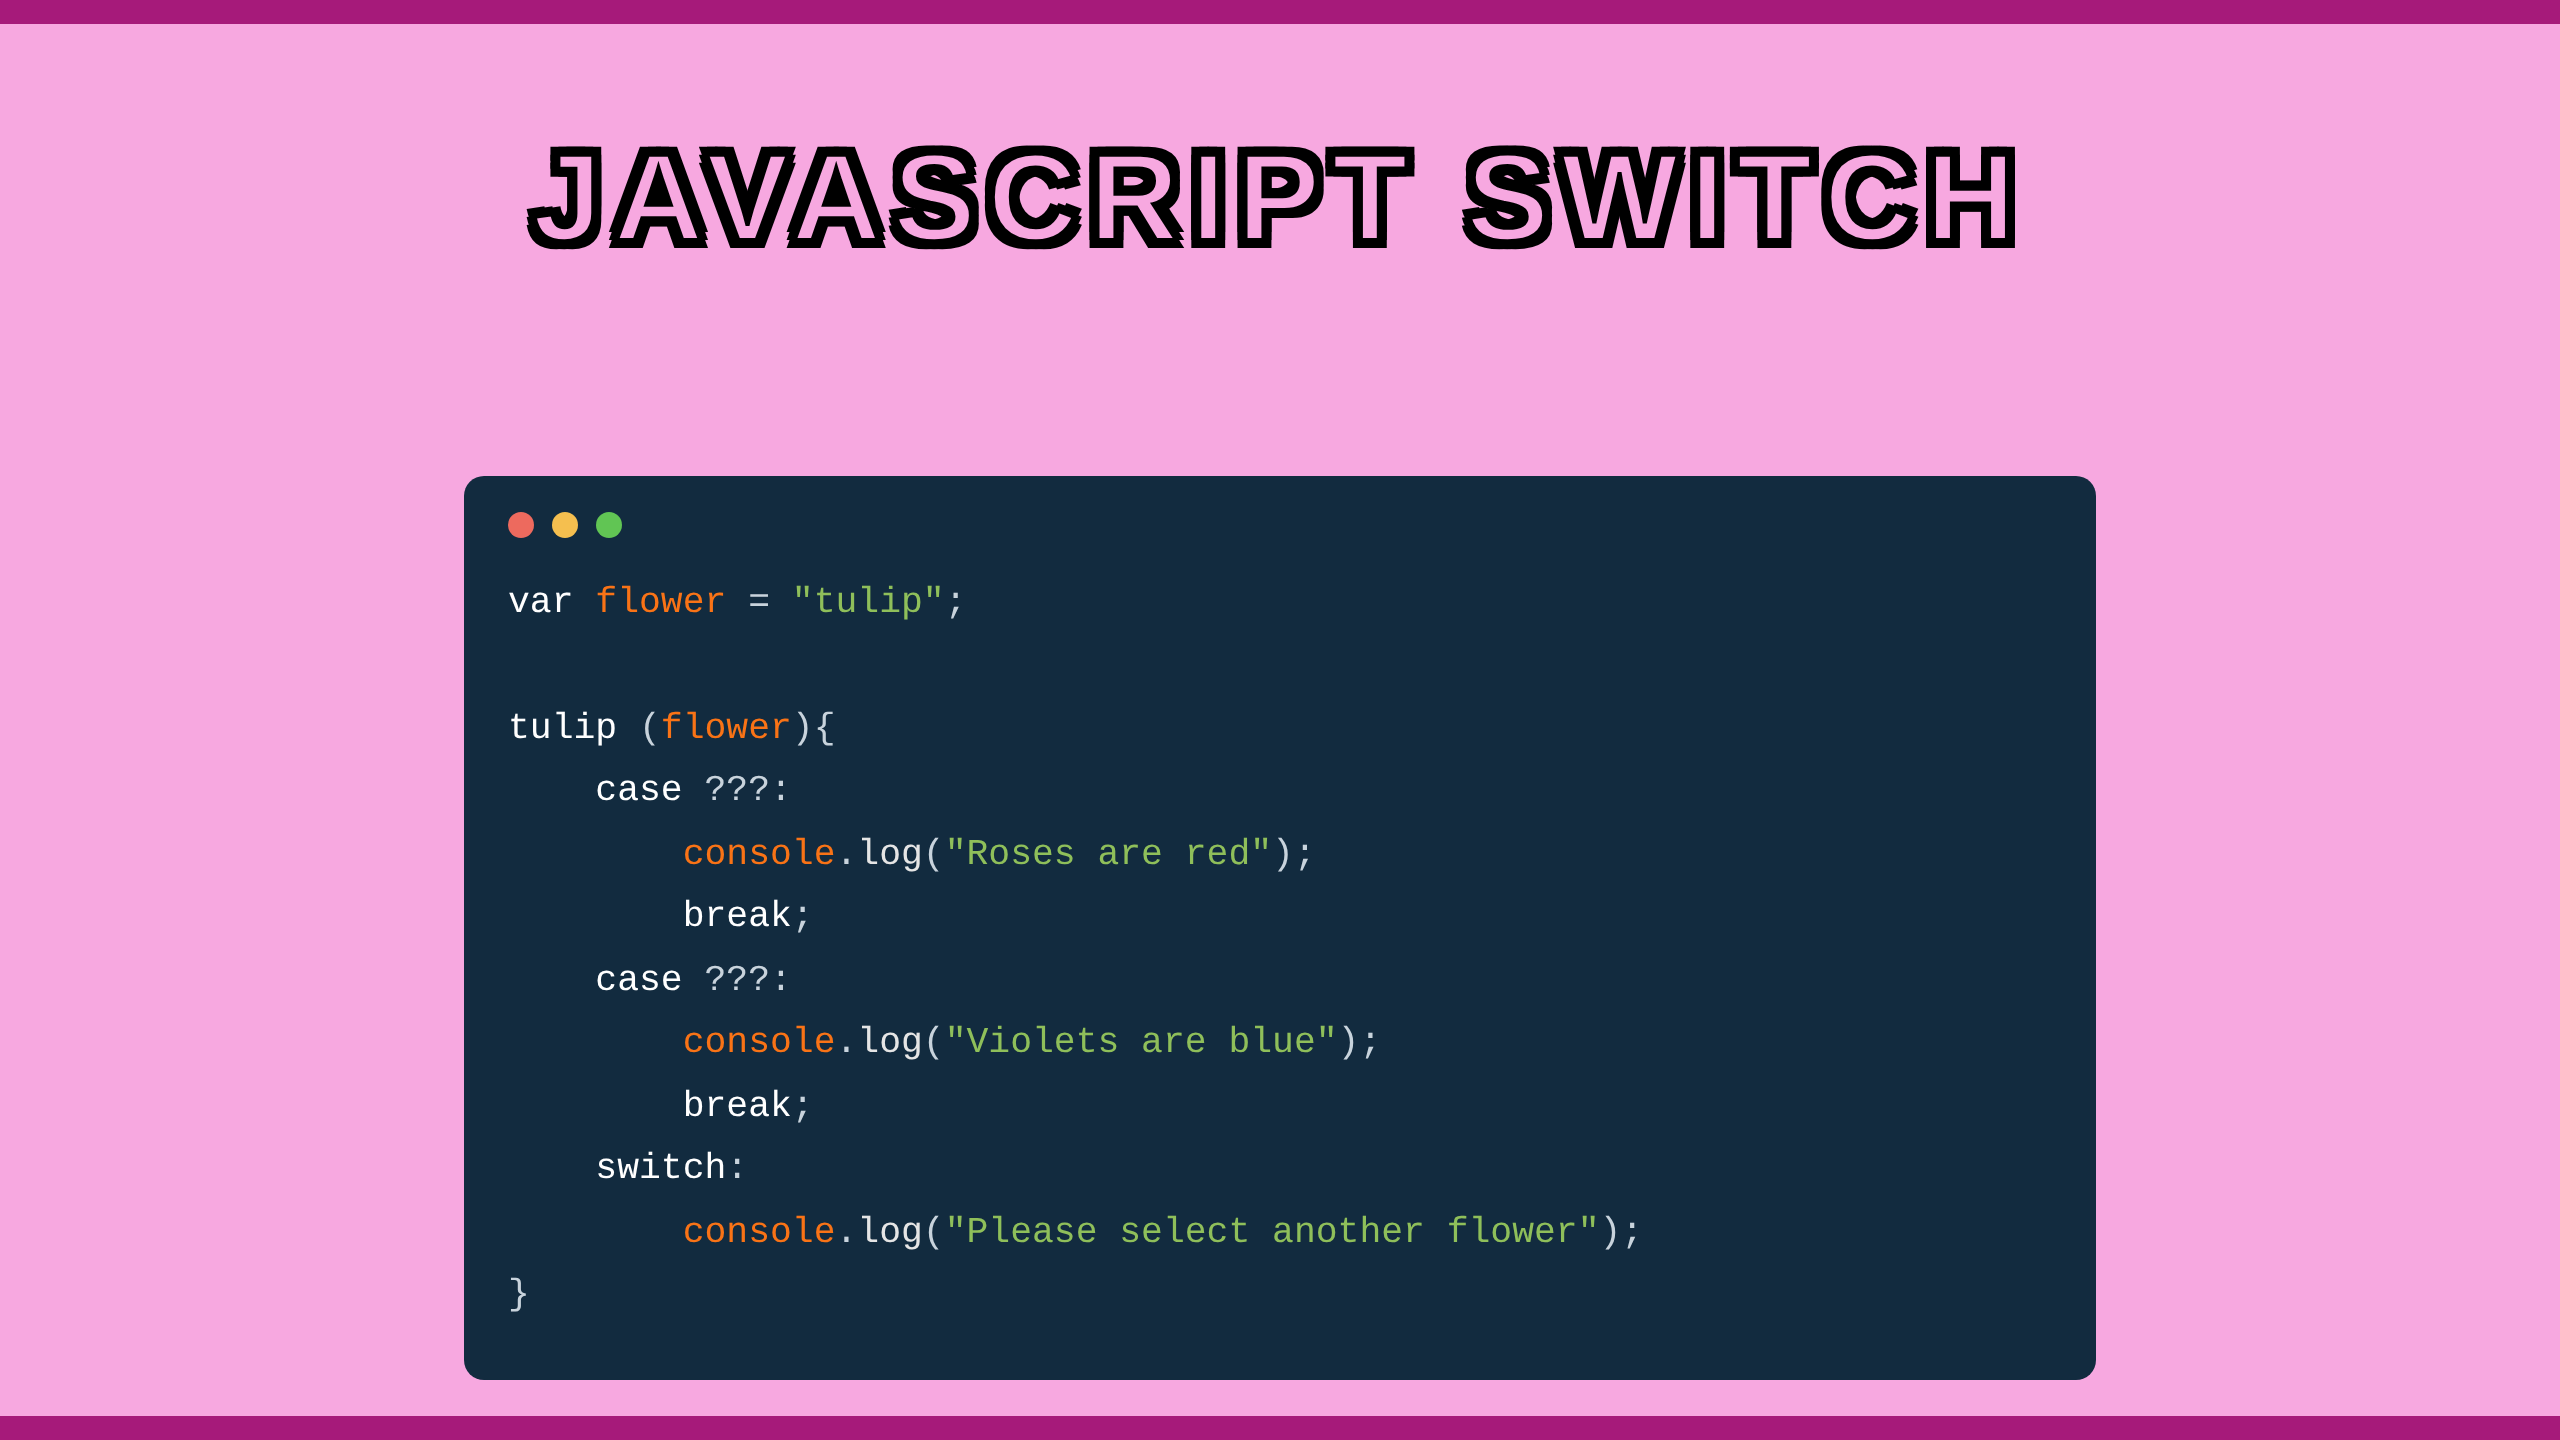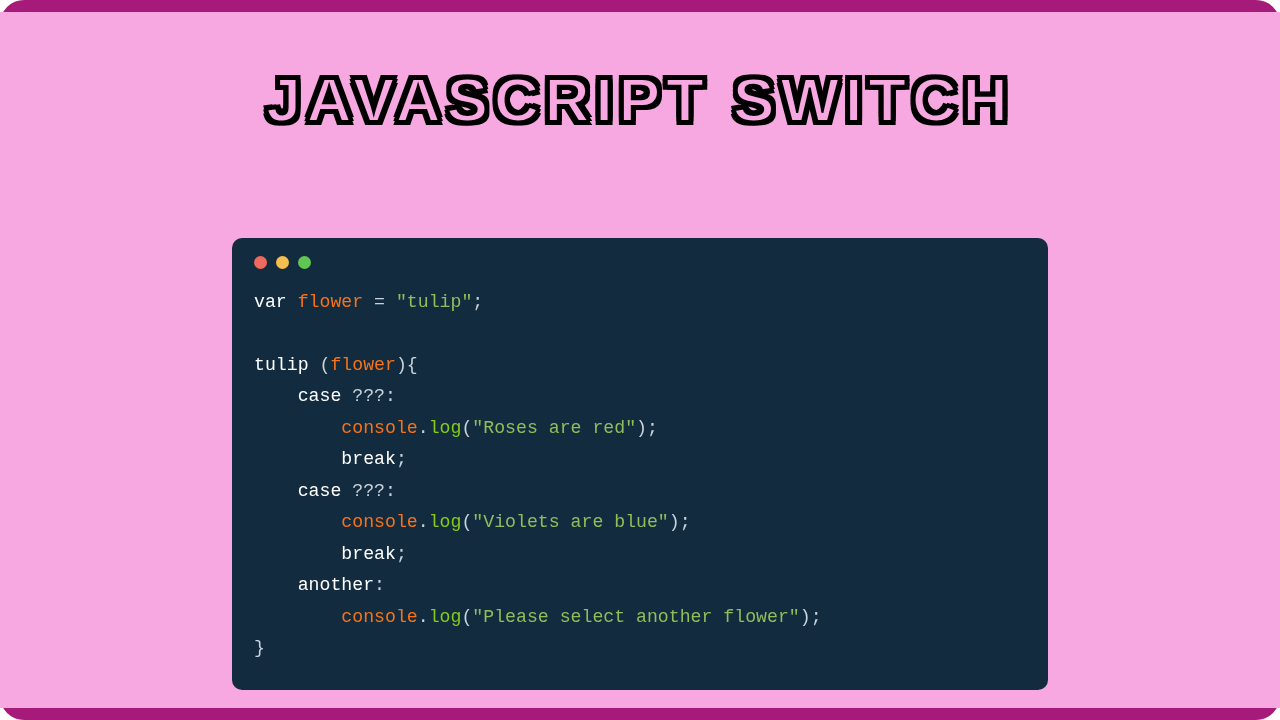--- a/index.html
+++ b/index.html
@@ -9,21 +9,20 @@
     height: 720px;
     overflow: hidden;
     font-family: "Courier New", monospace;
   }
   .frame {
     box-sizing: border-box;
     width: 1280px;
     height: 720px;
     background: #a61a7a;
     padding: 12px 0;
-    border-radius: 24px;
   }
   .inner {
     background: #f7a8e0;
     width: 100%;
     height: 100%;
     position: relative;
   }
   .title {
     position: absolute;
     top: 55px;
@@ -83,21 +82,21 @@
     font-family: "Menlo", "Consolas", "Courier New", monospace;
     font-size: 18.2px;
     line-height: 1.73;
     color: #c8d3dc;
     white-space: pre;
   }
   .kw   { color: #ffffff; }  
   .str  { color: #8fbf5a; }  
   .id   { color: #f97316; }
   .pun  { color: #c8d3dc; }
-  .fn   { color: #84cc16; }
+  .fn   { color: #e5e5e5; }
   .unk  { color: #c8d3dc; }
 </style>
 </head>
 <body>
 
 <div class="frame">
   <div class="inner">
 
     <div class="title">
       <div class="pixel-text">
@@ -113,19 +112,19 @@
       </div>
       <pre class="code" id="code-block"><span class="kw">var </span><span class="id">flower</span><span class="pun"> = </span><span class="str">"tulip"</span><span class="pun">;</span>
 
 <span class="kw">tulip </span><span class="pun">(</span><span class="id">flower</span><span class="pun">){</span>
 <span class="pun">    </span><span class="kw">case </span><span class="unk">???</span><span class="pun">:</span>
 <span class="pun">        </span><span class="id">console</span><span class="pun">.</span><span class="fn">log</span><span class="pun">(</span><span class="str">"Roses are red"</span><span class="pun">);</span>
 <span class="pun">        </span><span class="kw">break</span><span class="pun">;</span>
 <span class="pun">    </span><span class="kw">case </span><span class="unk">???</span><span class="pun">:</span>
 <span class="pun">        </span><span class="id">console</span><span class="pun">.</span><span class="fn">log</span><span class="pun">(</span><span class="str">"Violets are blue"</span><span class="pun">);</span>
 <span class="pun">        </span><span class="kw">break</span><span class="pun">;</span>
-<span class="pun">    </span><span class="kw">another</span><span class="pun">:</span>
+<span class="pun">    </span><span class="kw">switch</span><span class="pun">:</span>
 <span class="pun">        </span><span class="id">console</span><span class="pun">.</span><span class="fn">log</span><span class="pun">(</span><span class="str">"Please select another flower"</span><span class="pun">);</span>
 <span class="pun">}</span></pre>
     </div>
 
   </div>
 </div>
 
 </body></html>

